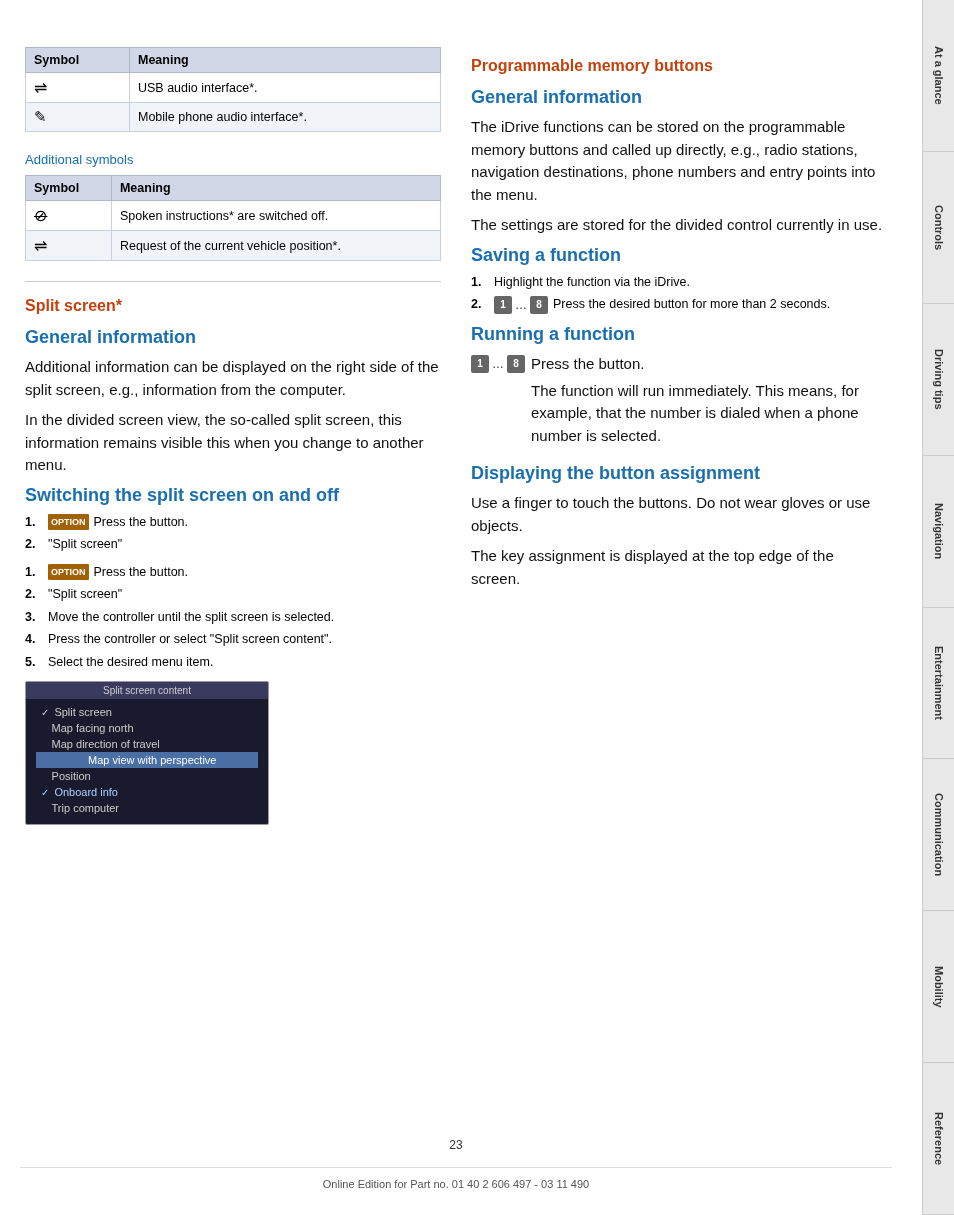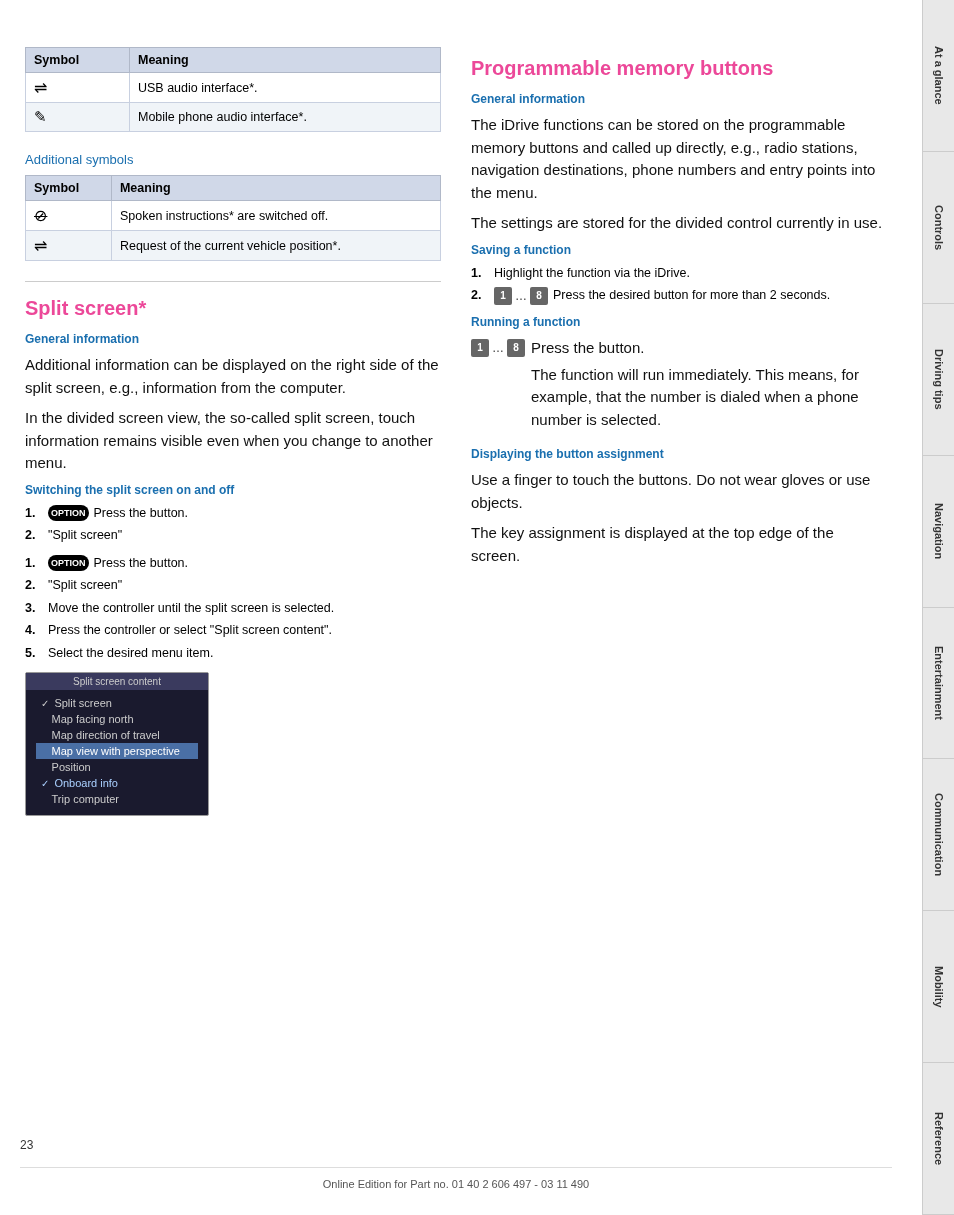--- a/index.html
+++ b/index.html
@@ -81,32 +81,32 @@
       border: 1px solid #c8d0e0;
       vertical-align: middle;
     }
 
     .symbol-table tr:nth-child(even) td {
       background: #f0f4f8;
     }
 
     .section-heading-blue {
       color: #1a6faf;
-      font-size: 12px;
+      font-size: 18px;
       font-weight: bold;
       margin-bottom: 8px;
     }
 
     .section-heading-blue:first-child {
       margin-top: 0;
     }
 
     .major-heading {
-      color: #ec4899;
-      font-size: 20px;
+      color: #c2410c;
+      font-size: 16px;
       font-weight: bold;
       margin-bottom: 12px;
       margin-top: 10px;
     }
 
     .section-text {
       font-size: 15px;
       line-height: 1.5;
       margin-bottom: 8px;
       color: #111;
@@ -127,26 +127,26 @@
     }
 
     .num {
       font-weight: bold;
       min-width: 18px;
       margin-right: 5px;
     }
 
     .option-btn {
       display: inline-block;
-      background: #000000;
+      background: #a16207;
       color: #fff;
       font-size: 9px;
       font-weight: bold;
       padding: 1px 3px;
-      border-radius: 8px;
+      border-radius: 1px;
       margin-right: 5px;
       min-width: 36px;
       text-align: center;
       line-height: 14px;
     }
 
     .memory-btn-img {
       display: inline-flex;
       align-items: center;
       gap: 3px;
@@ -166,21 +166,21 @@
       border-radius: 2px;
     }
 
     .mem-btn-dots {
       font-size: 12px;
       color: #333;
     }
 
     
     .split-screen-img {
-      width: 184px;
+      width: 244px;
       margin: 10px 0;
       border: 1px solid #999;
       background: #1a1a2e;
       color: #fff;
       font-size: 11px;
       border-radius: 2px;
       overflow: hidden;
     }
 
     .split-screen-title-bar {
@@ -199,20 +199,21 @@
       padding: 2px 5px;
       font-size: 11px;
       color: #ccc;
       display: flex;
       align-items: center;
     }
 
     .split-screen-item.active-item {
       background: #4a6fa5;
       color: #fff;
+      justify-content: center;
     }
 
     .split-screen-item .check {
       margin-right: 5px;
       font-size: 10px;
     }
 
     .divider-line {
       border: none;
       border-top: 1px solid #ccc;
@@ -229,21 +230,21 @@
     .page-footer {
       text-align: center;
       font-size: 11px;
       color: #555;
       padding: 10px 0 5px 0;
       border-top: 1px solid #ddd;
       margin-top: 10px;
     }
 
     .page-num {
-      text-align: left;
+      text-align: center;
       font-size: 12px;
       color: #333;
       margin-bottom: 5px;
     }
 
   </style>
 </head>
 <body>
 
 <div class="page-container">
@@ -291,21 +292,21 @@
             </tr>
           </tbody>
         </table>
 
         <hr class="divider-line">
 
         <div class="major-heading">Split screen*</div>
 
         <div class="section-heading-blue">General information</div>
         <p class="section-text">Additional information can be displayed on the right side of the split screen, e.g., information from the computer.</p>
-        <p class="section-text">In the divided screen view, the so-called split screen, touch information remains visible even when you change to another menu.</p>
+        <p class="section-text">In the divided screen view, the so-called split screen, this information remains visible this when you change to another menu.</p>
 
         <div class="section-heading-blue">Switching the split screen on and off</div>
 
         <ul class="numbered-list">
           <li>
             <span class="num">1.</span>
             <span class="option-btn">OPTION</span>
             <span>Press the button.</span>
           </li>
           <li>

